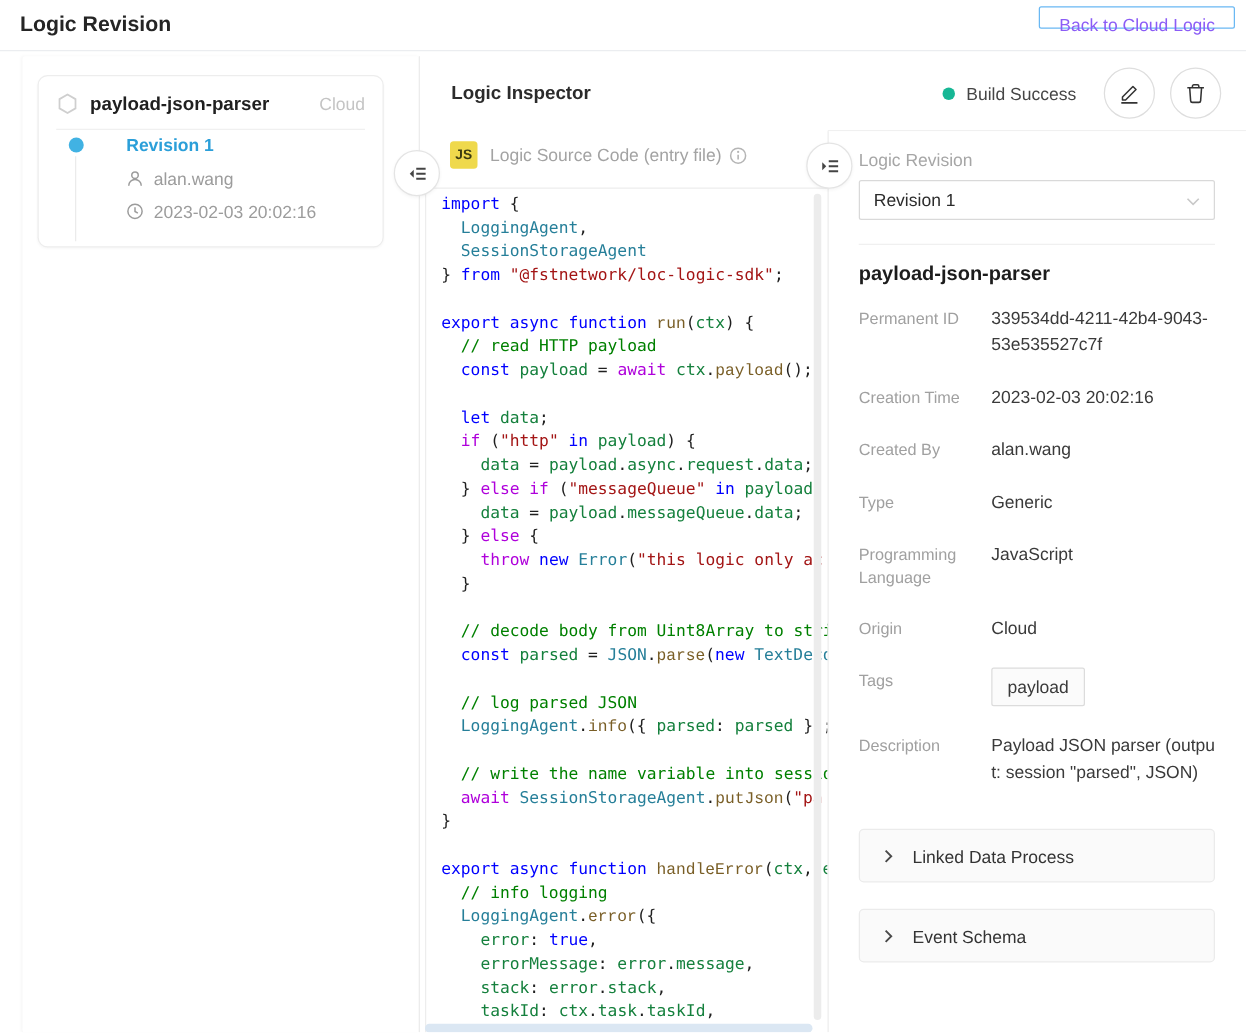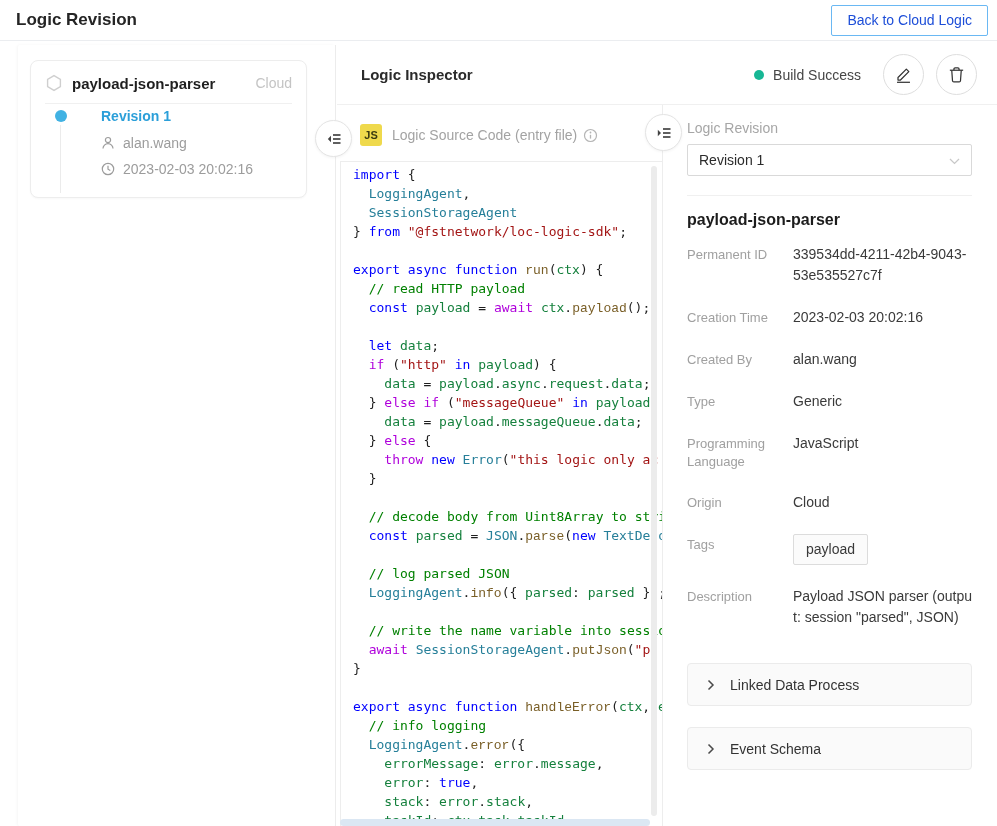--- a/index.html
+++ b/index.html
@@ -6,22 +6,22 @@
   html,body { background:#fff; }
   .screen {
     position:relative; width:997px; height:826px; overflow:hidden;
     font-family:"Liberation Sans", sans-serif; background:#fff; color:#262626;
   }
   
   .topbar { position:absolute; left:0; top:0; width:997px; height:41px;
     background:#fff; border-bottom:1px solid #ebedf0; z-index:6; }
   .topbar-title { position:absolute; left:16px; top:0; line-height:40px;
     font-size:17px; font-weight:700; color:#252525; }
-  .back-btn { position:absolute; right:9px; top:5px; height:31px; padding:0 15px;
-    background:#fff; border:1px solid #6ab8f3; border-radius:2px; color:#1d4ed8;
+  .back-btn { position:absolute; right:9px; top:5px; height:18px; padding:0 15px;
+    background:#fff; border:1px solid #6ab8f3; border-radius:2px; color:#8b5cf6;
     font-size:14px; line-height:29px; cursor:pointer; font-family:inherit; }
 
   
   .left-panel { position:absolute; left:18px; top:45px; width:317px; bottom:0;
     background:#fff; box-shadow:-1px 0 3px rgba(0,0,0,0.04); border-radius:2px; }
   .vdiv-left { position:absolute; left:335px; top:45px; width:1px; bottom:0; background:#ececec; }
 
   .rev-card { position:absolute; left:12px; top:15px; width:277px; height:138px;
     background:#fff; border:1px solid #ededed; border-radius:8px;
     box-shadow:0 1px 2px rgba(0,0,0,0.03); }
@@ -46,21 +46,21 @@
     border-bottom:1px solid #f0f0f0; display:flex; align-items:center; padding:0 20px 0 24px; }
   .insp-title { font-size:15px; font-weight:700; color:#2b2b2b; }
   .insp-right { margin-left:auto; display:flex; align-items:center; gap:12px;justify-content:flex-end; }
   .build-status { display:flex; align-items:center; gap:9px; margin-right:10px; }
   .build-dot { width:10px; height:10px; border-radius:50%; background:#17b795; }
   .build-text { font-size:14px; color:#454545; }
   .circle-btn { width:41px; height:41px; border-radius:50%; background:#fff;
     border:1px solid #dedede; display:flex; align-items:center; justify-content:center; cursor:pointer; }
 
   
-  .code-pane { position:absolute; left:0; top:64px; width:325px; bottom:0; background:#fff; }
+  .code-pane { position:absolute; left:0; top:53px; width:325px; bottom:0; background:#fff; }
   .code-header { position:absolute; left:0; top:0; right:0; height:52px;
     display:flex; align-items:center; padding-left:23px; background:#fff; }
   .js-badge { width:22px; height:22px; border-radius:3px; background:#efd94c;
     color:#3b3b10; font-size:11px; font-weight:700; display:flex;
     align-items:center; justify-content:center; }
   .code-header-label { margin-left:10px; font-size:14px; color:#a3a3a3; }
   .code-header .info { margin-left:6px; display:flex; }
   .code-box { position:absolute; left:3px; top:52px; right:0; bottom:0;
     border-top:1px solid #ededed; border-left:1px solid #ededed;
     overflow:hidden; padding:3px 0 0 12px;
@@ -227,22 +227,22 @@
             <div class="cl"><span class="cm">  // log parsed JSON</span></div>
             <div class="cl"><span class="t">  LoggingAgent</span><span class="p">.</span><span class="f">info</span><span class="p">({ </span><span class="v">parsed</span><span class="p">: </span><span class="v">parsed</span><span class="p"> });</span></div>
             <div class="cl">&nbsp;</div>
             <div class="cl"><span class="cm">  // write the name variable into sessio</span></div>
             <div class="cl"><span class="p">  </span><span class="c">await</span><span class="p"> </span><span class="t">SessionStorageAgent</span><span class="p">.</span><span class="f">putJson</span><span class="p">(</span><span class="s">"pa</span></div>
             <div class="cl"><span class="p">}</span></div>
             <div class="cl">&nbsp;</div>
             <div class="cl"><span class="k">export</span><span class="p"> </span><span class="k">async</span><span class="p"> </span><span class="k">function</span><span class="p"> </span><span class="f">handleError</span><span class="p">(</span><span class="v">ctx</span><span class="p">, </span><span class="v">e</span></div>
             <div class="cl"><span class="cm">  // info logging</span></div>
             <div class="cl"><span class="t">  LoggingAgent</span><span class="p">.</span><span class="f">error</span><span class="p">({</span></div>
+            <div class="cl"><span class="p">    </span><span class="v">error</span><span class="p">: </span><span class="k">true</span><span class="p">,</span></div>
             <div class="cl"><span class="p">    </span><span class="v">errorMessage</span><span class="p">: </span><span class="v">error</span><span class="p">.</span><span class="v">message</span><span class="p">,</span></div>
-            <div class="cl"><span class="p">    </span><span class="v">error</span><span class="p">: </span><span class="k">true</span><span class="p">,</span></div>
             <div class="cl"><span class="p">    </span><span class="v">stack</span><span class="p">: </span><span class="v">error</span><span class="p">.</span><span class="v">stack</span><span class="p">,</span></div>
             <div class="cl"><span class="p">    </span><span class="v">taskId</span><span class="p">: </span><span class="v">ctx</span><span class="p">.</span><span class="v">task</span><span class="p">.</span><span class="v">taskId</span><span class="p">,</span></div>
           </div>
       </div>
       <div class="code-vscroll"></div>
       <div class="code-hscroll"></div>
     </div>
   </div>
 
   <div class="fold-btn fold-btn-left">

